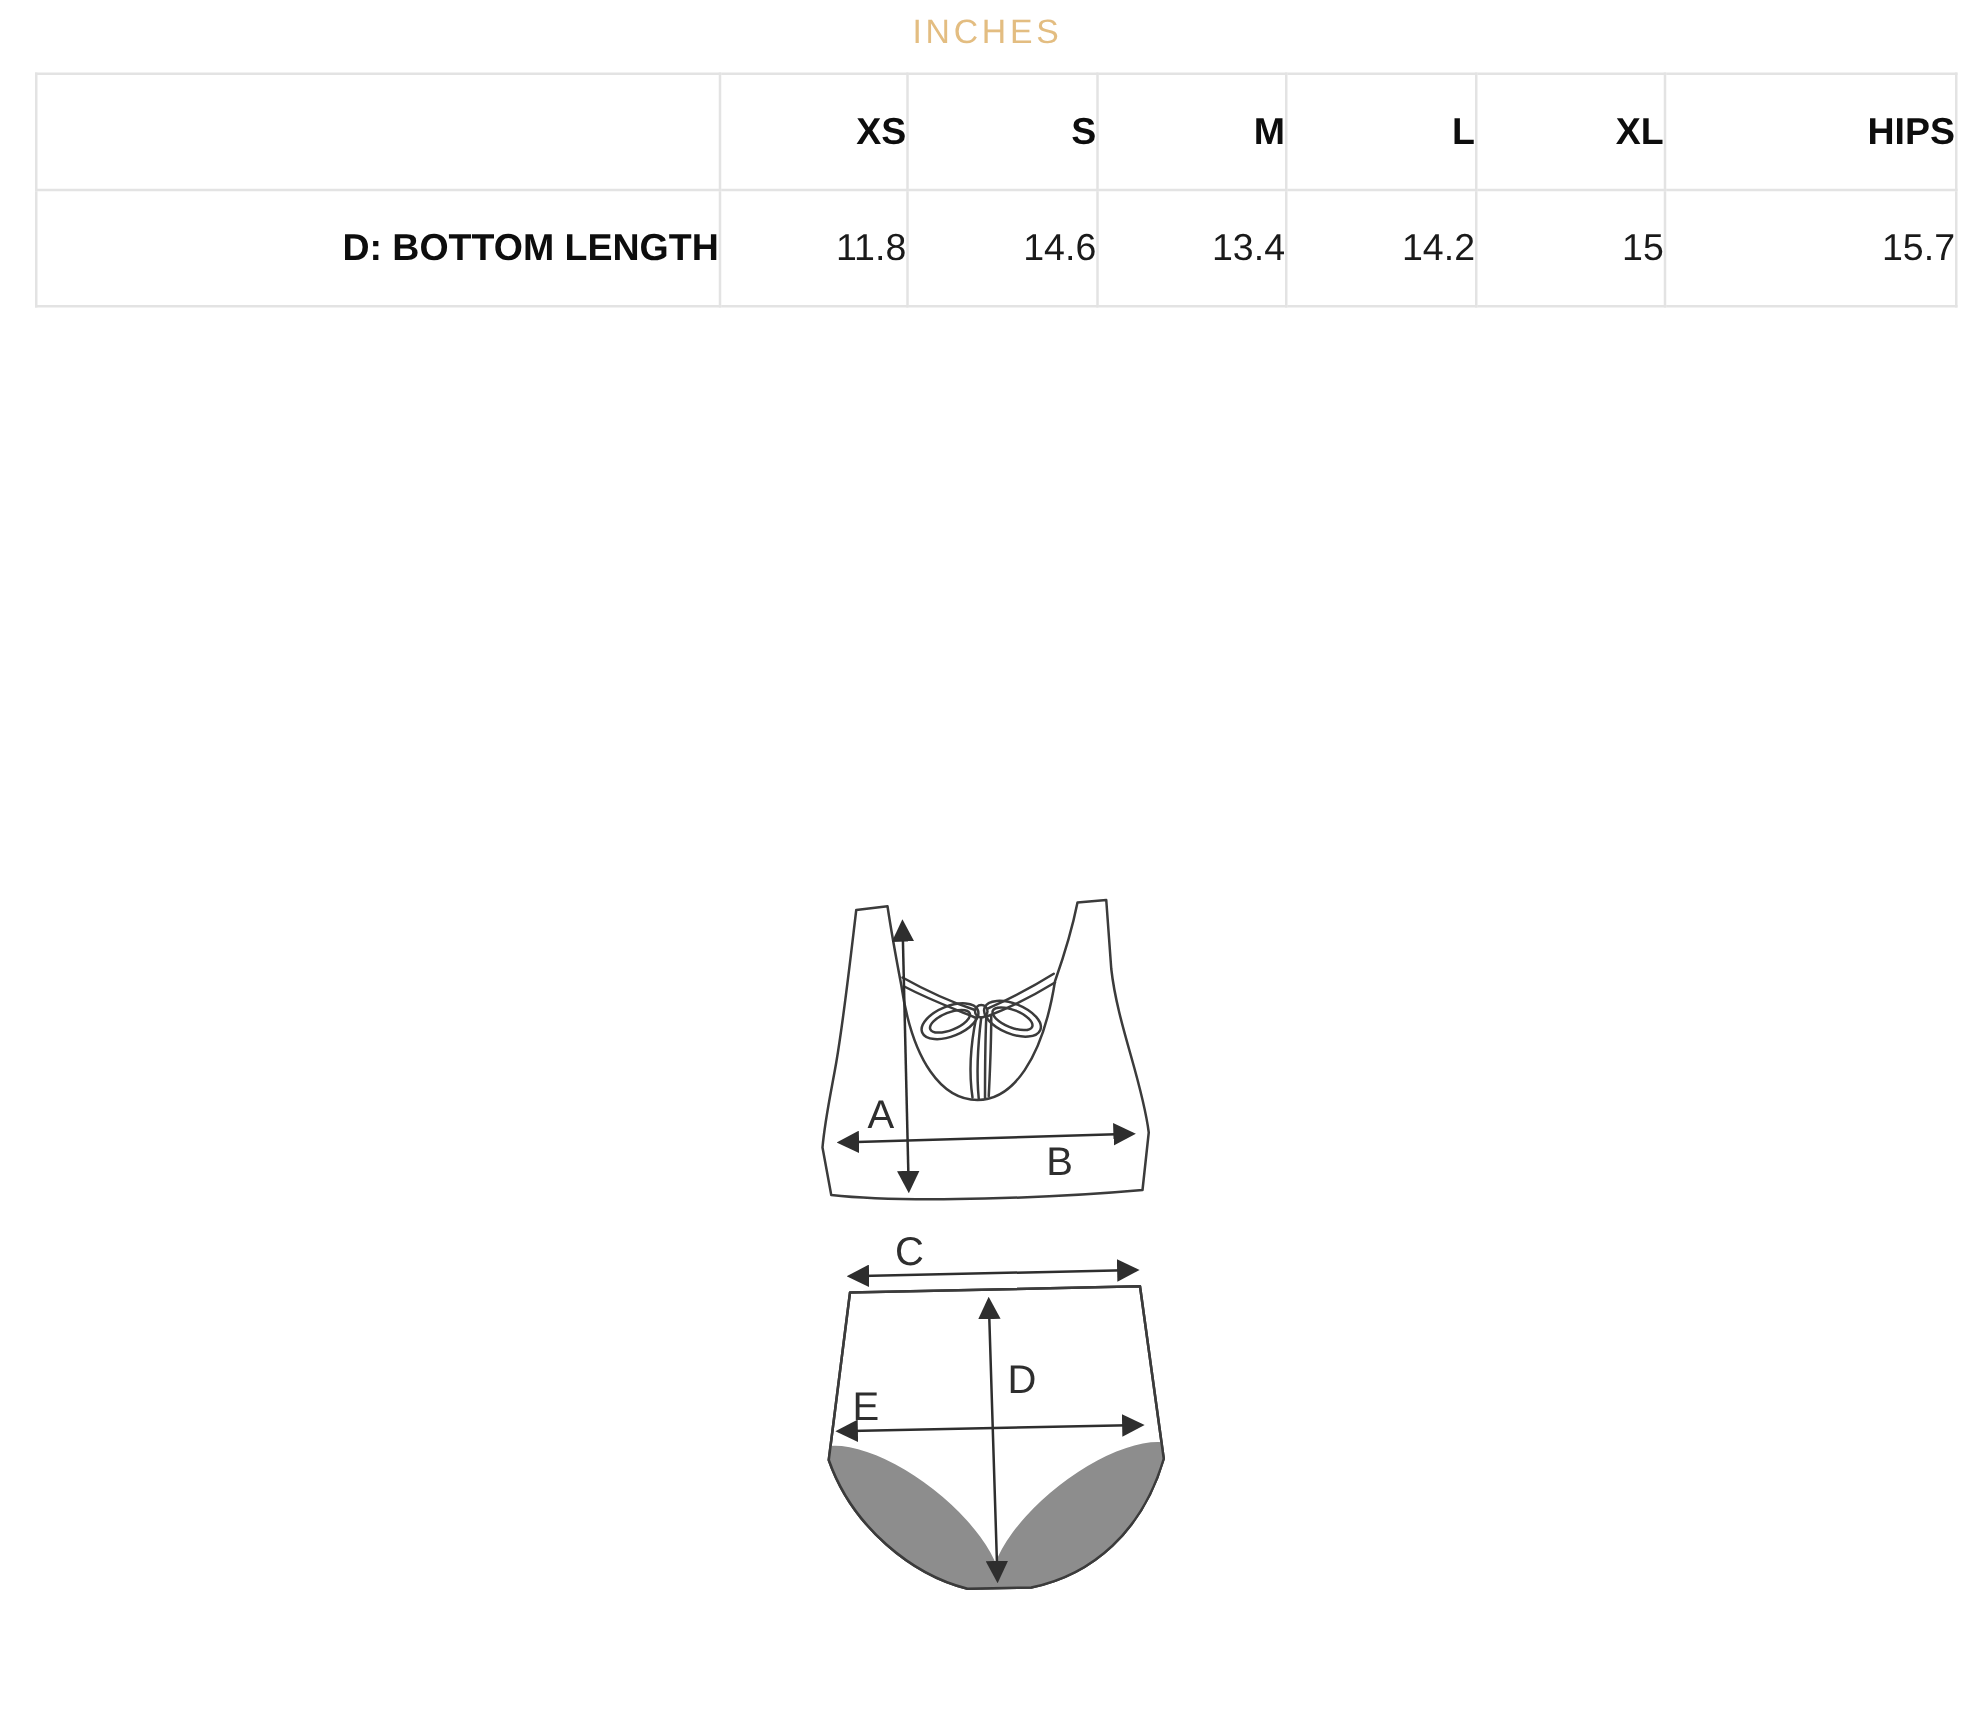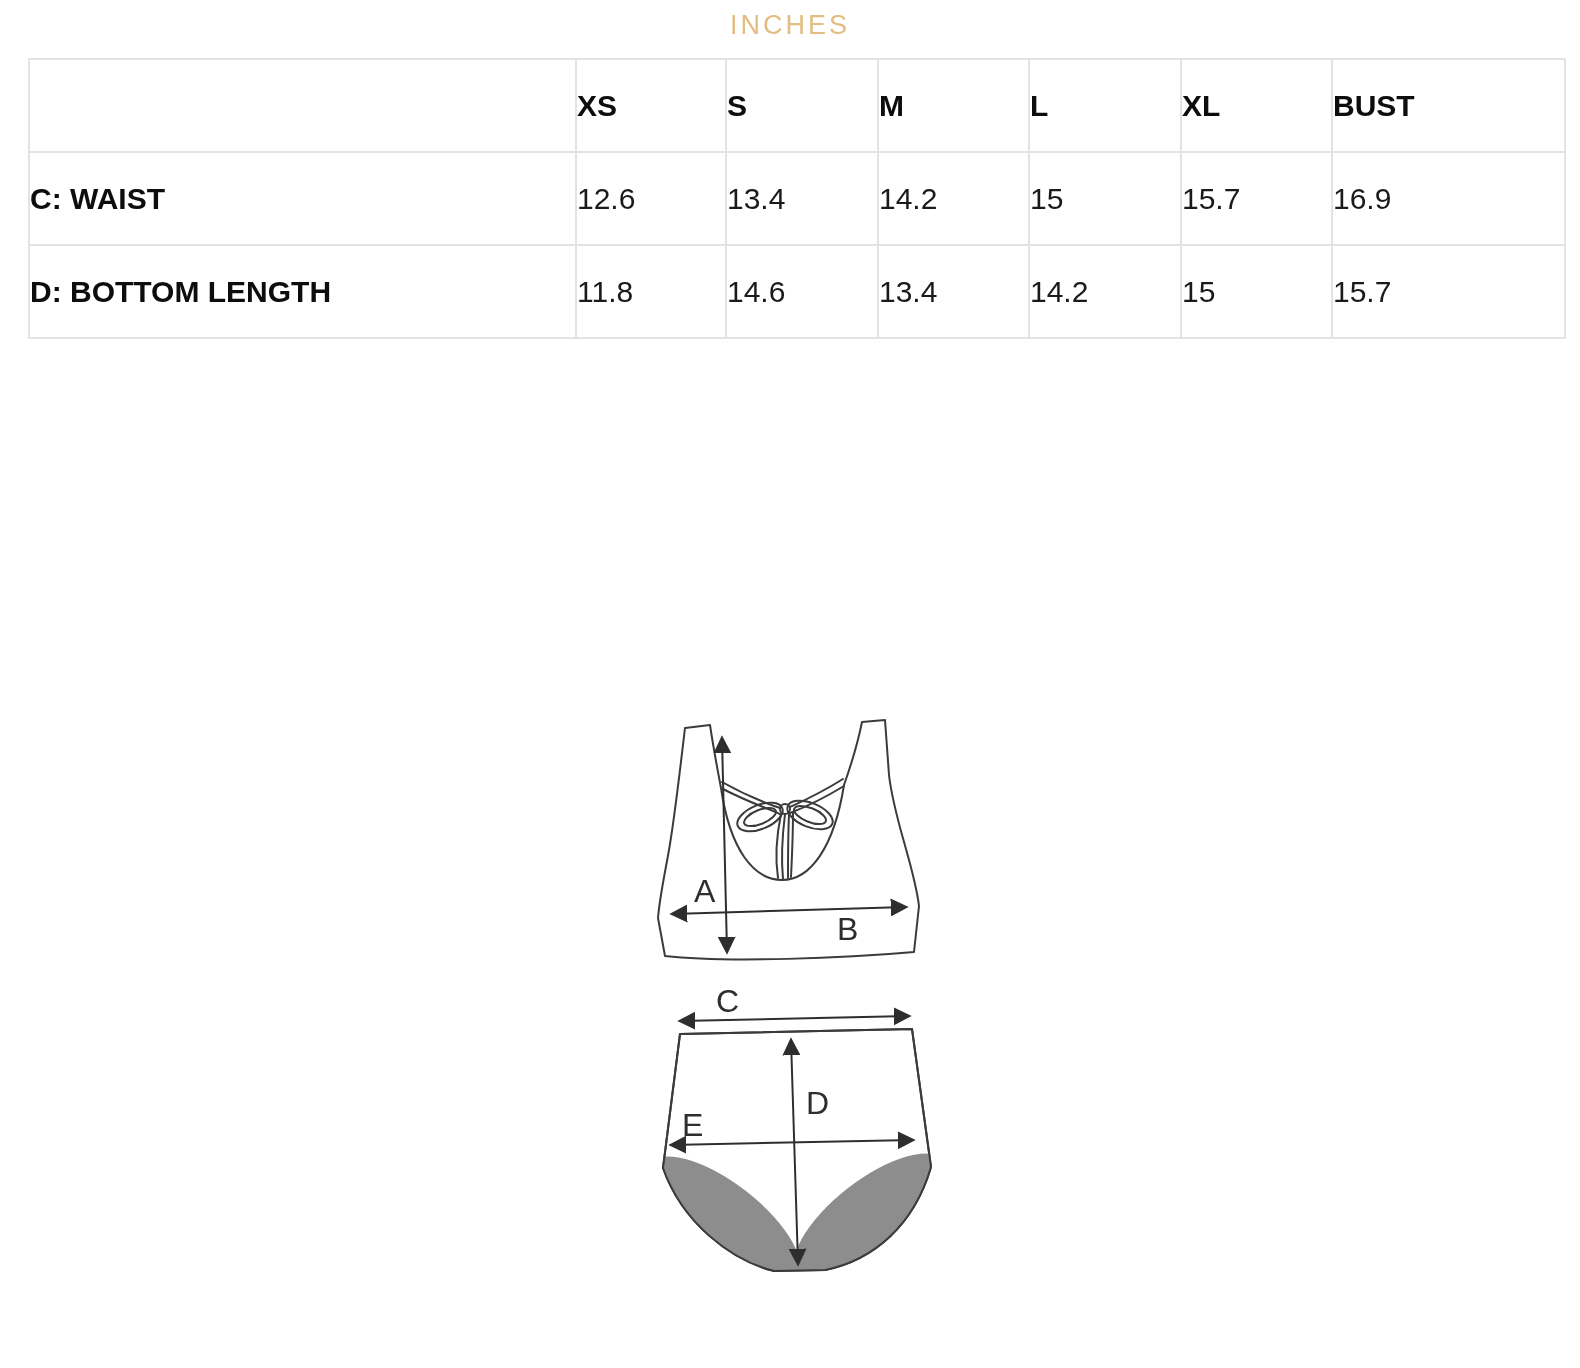--- a/index.html
+++ b/index.html
@@ -39,21 +39,21 @@
     position: absolute;
     top: 58px; left: 28px;
     width: 1536px;
     border-collapse: collapse;
     table-layout: fixed;
   }
   table.size-chart th,
   table.size-chart td {
     border: 2px solid #e3e3e3;
     height: 93px;
-    text-align: left;
+    text-align: right;
     vertical-align: middle;
     font-size: 30px;
     background: #ffffff;
   }
   table.size-chart th { font-weight: 700; color: #0d0d0d; }
   td.row-label { font-weight: 700; color: #0d0d0d; }
   td.size-value { font-weight: 400; color: #1a1a1a; }
 
   
   svg.size-diagram {
@@ -86,30 +86,21 @@
     <col style="width:233px">
   </colgroup>
   <tbody>
     <tr>
       <th></th>
       <th>XS</th>
       <th>S</th>
       <th>M</th>
       <th>L</th>
       <th>XL</th>
-      <th>BUST</th>
-    </tr>
-    <tr>
-      <td class="row-label">C: WAIST</td>
-      <td class="size-value">12.6</td>
-      <td class="size-value">13.4</td>
-      <td class="size-value">14.2</td>
-      <td class="size-value">15</td>
-      <td class="size-value">15.7</td>
-      <td class="size-value">16.9</td>
+      <th>HIPS</th>
     </tr>
     <tr>
       <td class="row-label">D: BOTTOM LENGTH</td>
       <td class="size-value">11.8</td>
       <td class="size-value">14.6</td>
       <td class="size-value">13.4</td>
       <td class="size-value">14.2</td>
       <td class="size-value">15</td>
       <td class="size-value">15.7</td>
     </tr>

